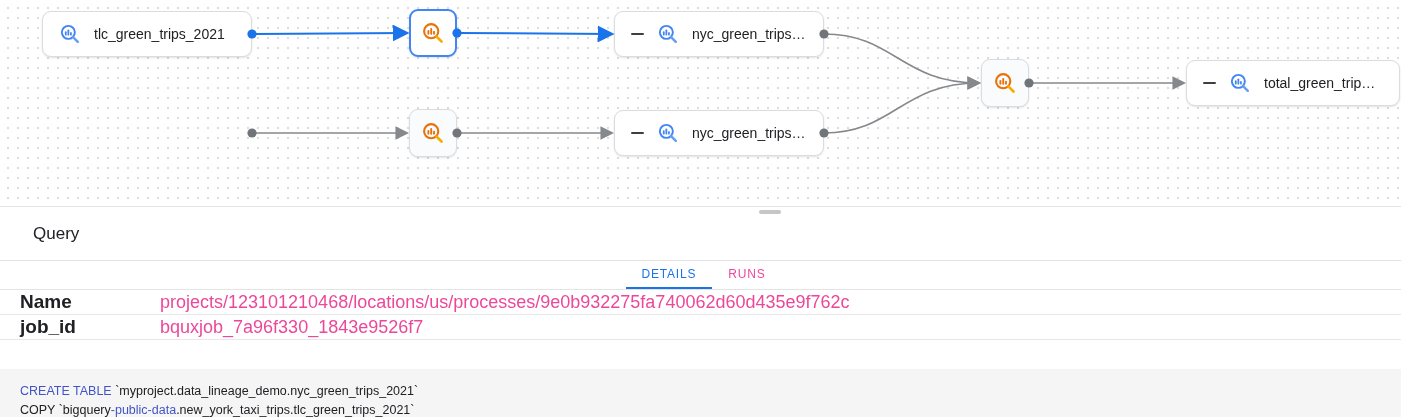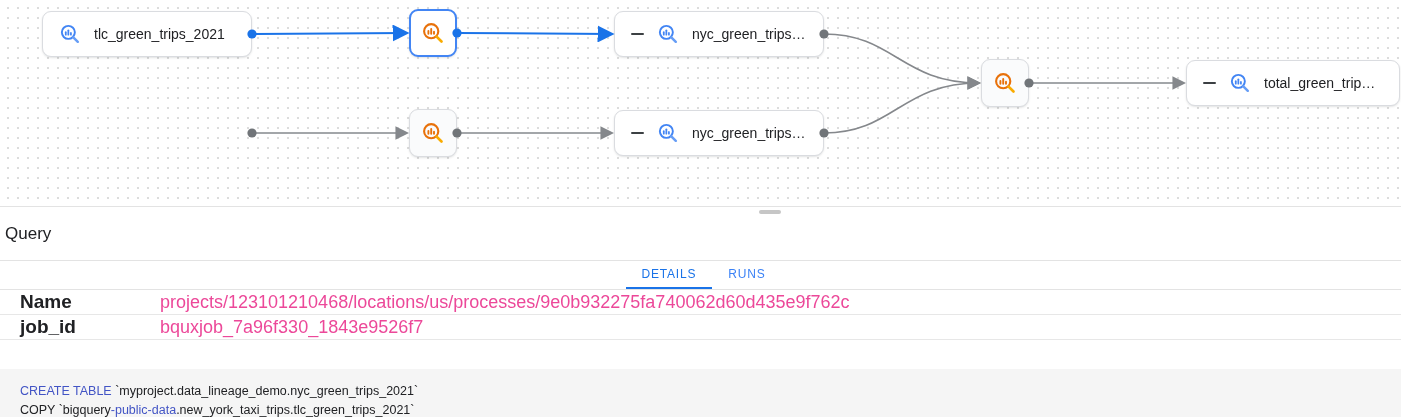--- a/index.html
+++ b/index.html
@@ -23,26 +23,26 @@
   }
   .node.table{padding:0 14px 0 16px;gap:13px;}
   .node.process{justify-content:center;background:#fafbfc;border-radius:9px;}
   .node.selected{border:2px solid #4285f4;background:#fff;}
   .node .lbl{font-size:14px;font-weight:500;color:#202124;white-space:nowrap;}
   .minus{display:inline-block;width:13px;height:2px;background:#3c4043;border-radius:1px;flex:none;}
   .bq{display:inline-flex;flex:none;line-height:0;}
   
   .drag-handle{position:absolute;left:759px;top:210px;width:22px;height:4px;border-radius:2px;background:#c6c6c6;cursor:ns-resize;z-index:5;}
   
-  .panel-header{flex:none;height:54px;box-sizing:border-box;padding:17px 5px 0;border-bottom:1px solid #e3e3e3;}
+  .panel-header{flex:none;height:54px;box-sizing:border-box;padding:17px 33px 0;border-bottom:1px solid #e3e3e3;}
   .panel-title{font-size:17px;font-weight:400;color:#202124;}
   .tabs{flex:none;height:28px;display:flex;align-items:stretch;border-bottom:1px solid #e3e3e3;padding-left:6px;justify-content:center;}
   .tab{
     display:flex;align-items:center;justify-content:center;padding:0 16px;
-    font-size:12px;font-weight:500;letter-spacing:.8px;color:#3b82f6;cursor:pointer;
+    font-size:12px;font-weight:500;letter-spacing:.8px;color:#ec4899;cursor:pointer;
     border-bottom:2px solid transparent;box-sizing:border-box;text-transform:uppercase;
   }
   .tab.active{color:#1a73e8;border-bottom-color:#1a73e8;}
   
   .details{flex:none;}
   .drow{display:flex;align-items:center;height:25px;border-bottom:1px solid #e7e7e7;box-sizing:border-box;}
   .dlabel{width:140px;flex:none;padding-left:20px;font-size:19px;font-weight:700;color:#202124;}
   .dvalue{font-size:18px;color:#ec4899;white-space:nowrap;}
   
   .code-gap{flex:none;height:29px;background:#fff;}

